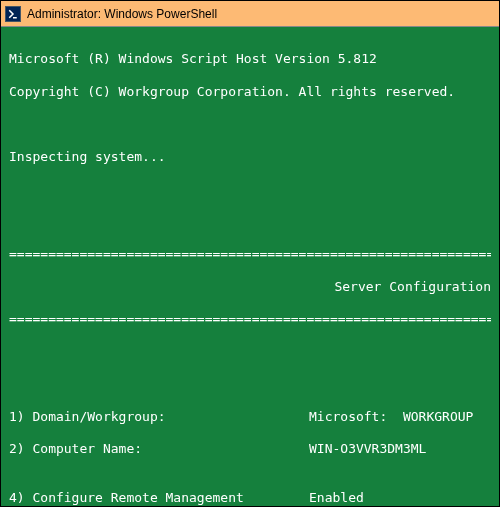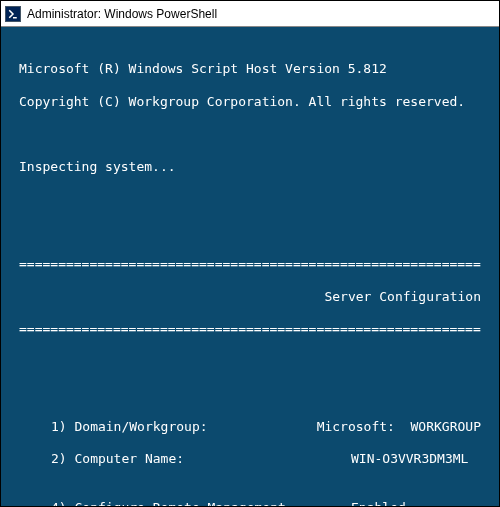--- a/index.html
+++ b/index.html
@@ -6,21 +6,21 @@
     body {
       font-family: Consolas, 'Courier New', monospace;
       font-size: 13px;
       background: #c0c0c0;
       width: 500px;
       height: 507px;
       overflow: hidden;
       border: 1px solid #000;
     }
     .titlebar {
-      background: #ffffff;
+      background: #fdba74;
       height: 26px;
       display: flex;
       align-items: center;
       padding: 0 4px;
       border-bottom: 1px solid #888;
       font-family: 'Segoe UI', Tahoma, sans-serif;
       font-size: 12px;
       color: #000;
     }
     .titlebar .ps-icon {
@@ -28,32 +28,32 @@
       height: 16px;
       background: #012456;
       display: inline-flex;
       align-items: center;
       justify-content: center;
       margin-right: 6px;
       border: 1px solid #456;
     }
     .titlebar .ps-icon svg { display: block; }
     .terminal {
-      background: #0c4a6e;
+      background: #15803d;
       color: #fff;
-      padding: 18px;
+      padding: 8px;
       height: calc(100% - 26px);
       line-height: 1.25;
       white-space: pre;
       font-family: Consolas, 'Lucida Console', monospace;
       font-size: 13px;
       overflow: hidden;
     }
     .line { display: block; min-height: 1.25em; }
-    .row { display: flex; margin-left: 32px; }
+    .row { display: flex; }
     .col-label { width: 300px; }
     .col-value { flex: 1; }
     .divider { letter-spacing: 0; overflow: hidden; }
     .center { text-align: right; }
   </style>
 </head>
 <body>
 
 <div class="titlebar">
   <span class="ps-icon">

